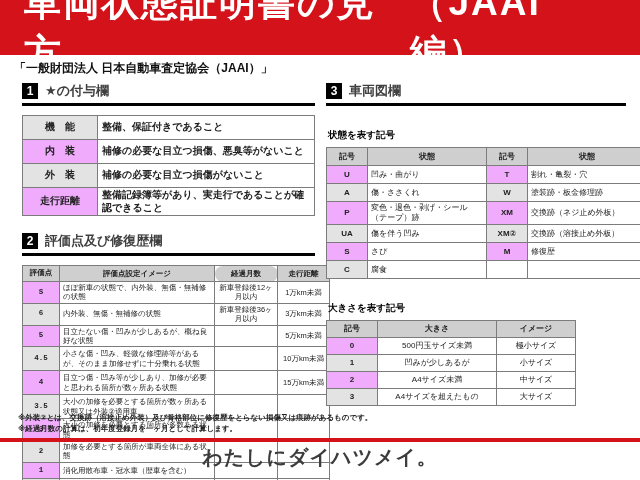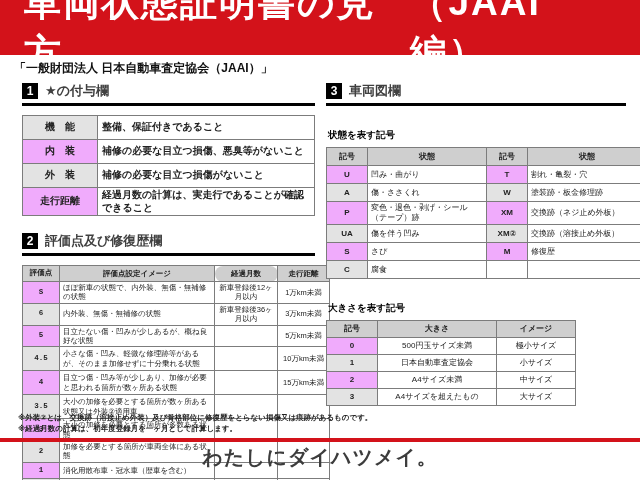--- a/index.html
+++ b/index.html
@@ -110,21 +110,21 @@
       <tr>
         <td class="lbl alt">内　装</td>
         <td>補修の必要な目立つ損傷、悪臭等がないこと</td>
       </tr>
       <tr>
         <td class="lbl">外　装</td>
         <td>補修の必要な目立つ損傷がないこと</td>
       </tr>
       <tr>
         <td class="lbl alt">走行距離</td>
-        <td>経過月数の計算は、実走行であることが確認できること</td>
+        <td>整備記録簿等があり、実走行であることが確認できること</td>
       </tr>
     </tbody>
   </table>
 
   <div class="sec-head" style="margin-top:16px;">
     <span class="sec-badge">2</span>
     <span class="sec-title">評価点及び修復歴欄</span>
   </div>
   <table class="tbl-eval">
     <thead>
@@ -267,21 +267,21 @@
       </tr>
     </thead>
     <tbody>
       <tr>
         <td class="lbl alt ctr">0</td>
         <td class="size-big">500円玉サイズ未満</td>
         <td class="size-img">極小サイズ</td>
       </tr>
       <tr>
         <td class="lbl ctr">1</td>
-        <td class="size-big">日本自動車査定協会</td>
+        <td class="size-big">凹みが少しあるが</td>
         <td class="size-img">小サイズ</td>
       </tr>
       <tr>
         <td class="lbl alt ctr">2</td>
         <td class="size-big">A4サイズ未満</td>
         <td class="size-img">中サイズ</td>
       </tr>
       <tr>
         <td class="lbl ctr">3</td>
         <td class="size-big">A4サイズを超えたもの</td>

